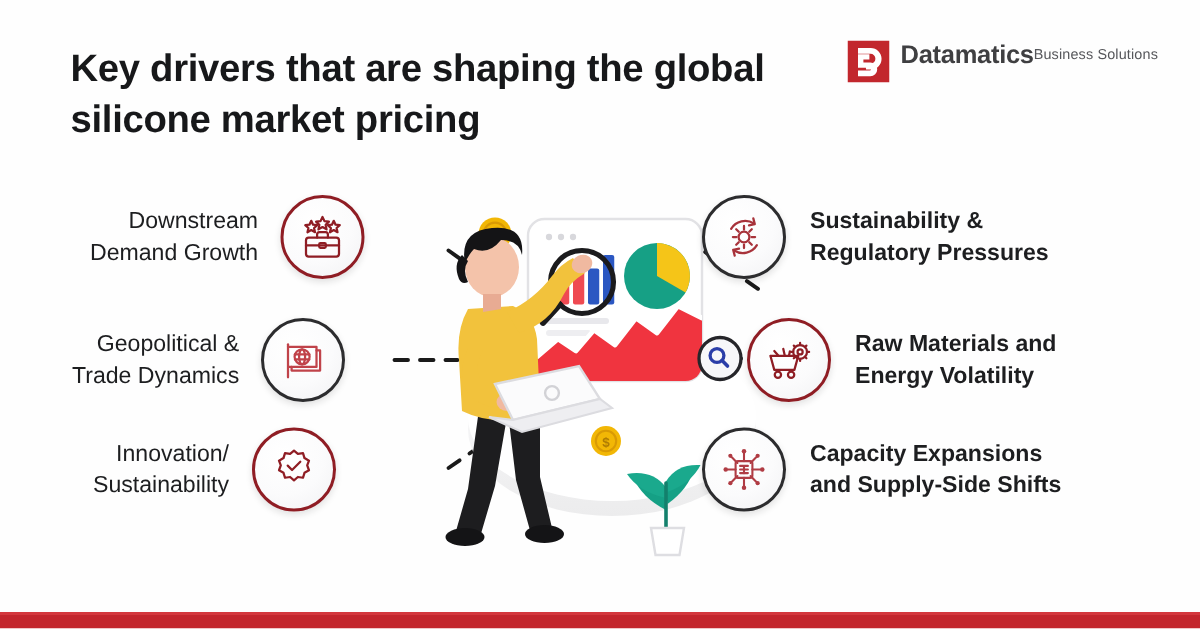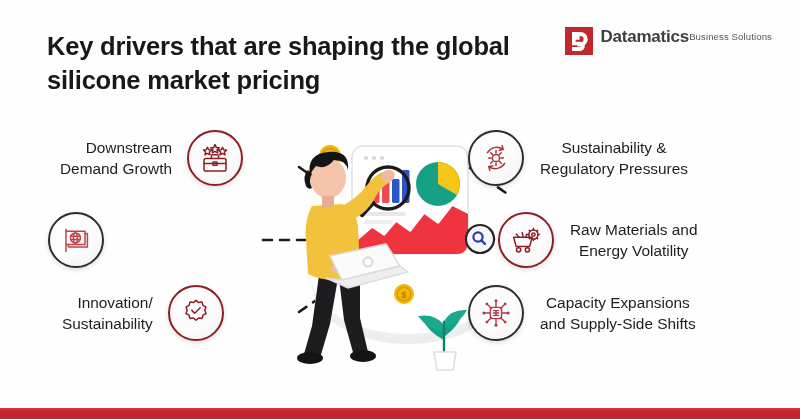--- a/index.html
+++ b/index.html
@@ -37,21 +37,21 @@
   .drivers-right{position:absolute;right:0;top:0;width:330px;height:419px;}
 
   .driver{position:absolute;display:flex;align-items:center;}
   .driver.left{flex-direction:row;}
   .driver.right{flex-direction:row;}
 
   .driver-label{
     font-size:15.4px;line-height:1.38;color:#1d1e20;white-space:pre-line;
   }
   .driver.left .driver-label{text-align:right;margin-right:15px;}
-  .driver.right .driver-label{text-align:center;margin-left:16px;}
+  .driver.right .driver-label{text-align:left;margin-left:16px;font-weight:bold;}
 
   .bubble{
     width:56px;height:56px;border-radius:50%;
     background:radial-gradient(circle at 38% 32%, #ffffff 0%, #fbfbfc 55%, #f1f1f3 100%);
     display:flex;align-items:center;justify-content:center;flex:none;
     box-sizing:border-box;position:relative;
     box-shadow:0 2px 5px rgba(20,20,25,0.13);
   }
   .bubble.red{border:2.6px solid #8f1d24;}
   .bubble.dark{border:2.6px solid #2c2c2e;}
@@ -225,20 +225,22 @@
             <rect x="6" y="17.4" width="22" height="12.6" rx="1.8"></rect>
             <path d="M13.4 17.4 v-2.1 a1.6 1.6 0 0 1 1.6 -1.6 h4 a1.6 1.6 0 0 1 1.6 1.6 v2.1"></path>
             <path d="M6 22.6 h22"></path>
             <rect x="14.8" y="21" width="4.4" height="3.2" rx="0.8"></rect>
           </g>
         </svg>
       </div>
     </div>
 
     <div class="driver left" style="left:48px;top:212px;">
+      <div class="driver-label">Geopolitical &amp;
+Trade Dynamics</div>
       <div class="bubble dark">
         <svg width="34" height="34" viewBox="0 0 34 34">
           <g fill="none" stroke="#c0434a" stroke-width="1.5" stroke-linejoin="round" stroke-linecap="round">
             <path d="M7 6.5 v22"></path>
             <path d="M7 8.2 h19 v13.4 h-19"></path>
             <path d="M26 10.6 h2.4 v13.4 h-19 v-2.4"></path>
             <circle cx="16.4" cy="14.9" r="5"></circle>
             <ellipse cx="16.4" cy="14.9" rx="2" ry="5"></ellipse>
             <path d="M11.6 13.3 h9.6 M11.6 16.6 h9.6"></path>
           </g>

